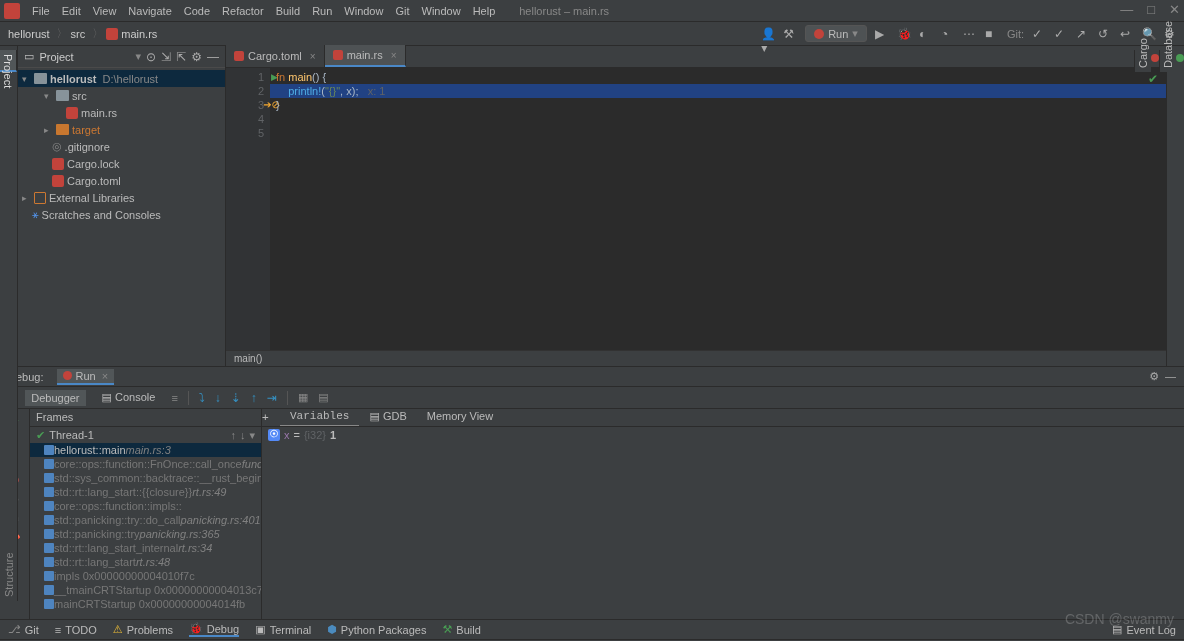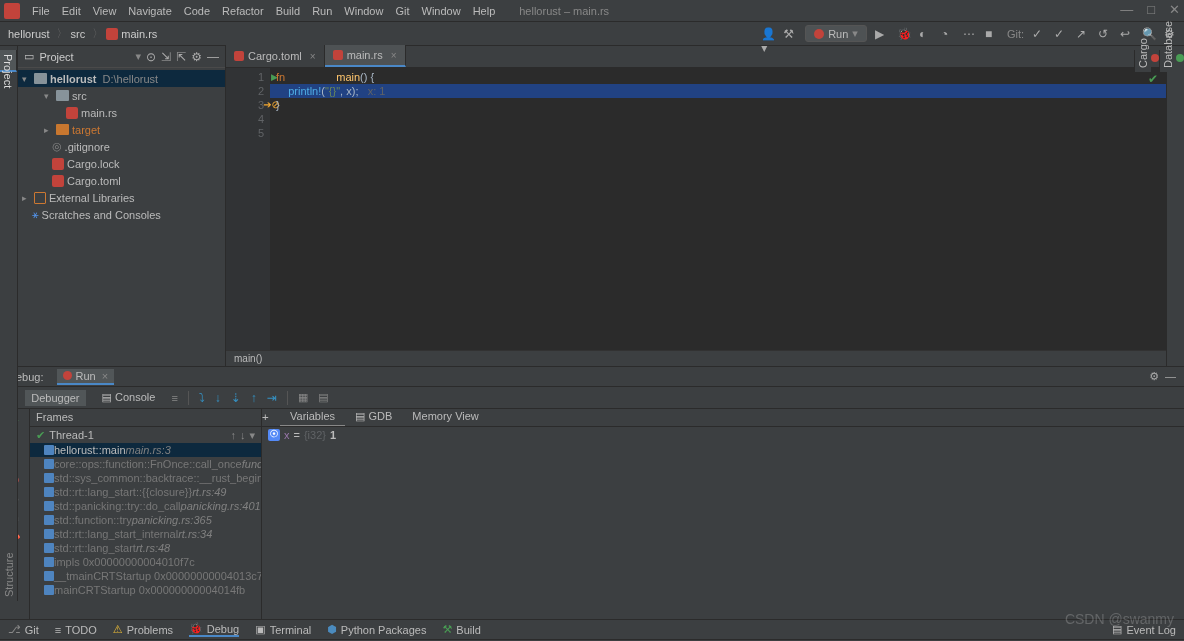--- a/index.html
+++ b/index.html
@@ -51,21 +51,21 @@
 .tab .close { color:#888; margin-left:4px; font-size:10px; }
 .editor { flex:1; display:flex; background:#2b2b2b; position:relative; }
 .gutter { width:44px; background:#313335; text-align:right; padding:2px 6px 0 0; color:#606366; font-family:Consolas,monospace; font-size:11px; }
 .gutter .ln { height:14px; line-height:14px; position:relative; }
 .gutter .arrow { position:absolute; right:-16px; color:#f0a732; font-size:10px; }
 .gutter .runicon { position:absolute; right:-14px; color:#499c54; font-size:9px; }
 .code { flex:1; font-family:Consolas,monospace; font-size:11px; padding-top:2px; position:relative; }
 .code .line { height:14px; line-height:14px; padding-left:6px; white-space:pre; }
 .code .line.hl { background:#214283; }
 .kw { color:#cc7832;margin-top:15px; }
-.fn { color:#ffc66d;margin-left:48px; }
+.fn { color:#ffc66d; }
 .num { color:#6897bb; }
 .str { color:#6a8759; }
 .macro { color:#4eade5; }
 .brace { color:#a9b7c6; }
 .ident { color:#a9b7c6; }
 .hint { color:#606366; }
 .check { position:absolute; top:4px; right:8px; color:#499c54; font-size:12px; }
 .crumbbar { height:16px; background:#3c3f41; padding-left:8px; color:#bbb; font-size:10px; line-height:16px; border-top:1px solid #323232; }
 
 .rightgutter { width:18px; background:#3c3f41; border-left:1px solid #2b2b2b; writing-mode:vertical-rl; font-size:10px; color:#888; padding-top:4px; }
@@ -89,21 +89,21 @@
 .threadrow { height:16px; padding:1px 6px; display:flex; align-items:center; gap:4px; }
 .threadrow .arrows { margin-left:auto; display:flex; gap:4px; color:#888; font-size:9px; }
 .framerow { height:14px; padding:0 4px 0 14px; font-size:10px; display:flex; align-items:center; gap:0; overflow:hidden; white-space:nowrap; cursor:pointer; }
 .framerow.sel { background:#0d293e; }
 .framerow.dim { color:#777; }
 .framerow .loc { color:#808080; font-style:italic; }
 .framerow .ico { width:10px; height:10px; background:#4e84bf; border-radius:1px; flex-shrink:0; }
 .varspane { flex:1; background:#3c3f41; display:flex; flex-direction:column; }
 .varshdr { height:18px; display:flex; border-bottom:1px solid #2b2b2b; }
 .vartab { padding:1px 10px; color:#bbb; cursor:pointer; }
-.vartab.active { border-bottom:1px solid #888; }
+.vartab.active { border-bottom:1px solid #888;font-family:Liberation Mono, monospace; }
 .varbody { flex:1; padding:2px 6px; }
 .varrow { display:flex; align-items:center; gap:4px; font-family:Consolas,monospace; }
 .varrow .vico { width:12px; height:12px; background:#548af7; border-radius:2px; text-align:center; font-size:9px; color:#fff; }
 
 .bottombar { height:20px; background:#3c3f41; border-top:1px solid #2b2b2b; display:flex; align-items:center; padding:0 8px; gap:16px; }
 .bottombar .bitem { display:flex; align-items:center; gap:4px; cursor:pointer; color:#bbb; }
 .bottombar .bitem.active { border-bottom:2px solid #4a88c7; }
 .statusbar { height:20px; background:#3c3f41; border-top:1px solid #2b2b2b; display:flex; align-items:center; padding:0 8px; font-size:10px; color:#999; }
 .watermark { position:absolute; right:10px; bottom:14px; color:rgba(220,220,220,.25); font-size:14px; pointer-events:none; }
 </style>
@@ -332,26 +332,30 @@
             <span>std::sys_common::backtrace::__rust_begin_short_backtrace</span> 
             <span class="loc"></span>
           </div>
           <div class="framerow dim">
             <span class="ico"></span>
             <span>std::rt::lang_start::{{closure}}</span> 
             <span class="loc">rt.rs:49</span>
           </div>
           <div class="framerow dim">
             <span class="ico"></span>
+            <span>core::ops::function::impls::<impl core::ops::function::fnonce<="" span=""> <span class="loc"></span></impl></span>
+          </div>
+          <div class="framerow dim">
+            <span class="ico"></span>
             <span>std::panicking::try::do_call</span> 
             <span class="loc">panicking.rs:401</span>
           </div>
           <div class="framerow dim">
             <span class="ico"></span>
-            <span>std::function::try</span> 
+            <span>std::panicking::try</span> 
             <span class="loc">panicking.rs:365</span>
           </div>
           <div class="framerow dim">
             <span class="ico"></span>
             <span>std::rt::lang_start_internal</span> 
             <span class="loc">rt.rs:34</span>
           </div>
           <div class="framerow dim">
             <span class="ico"></span>
             <span>std::rt::lang_start</span> 

